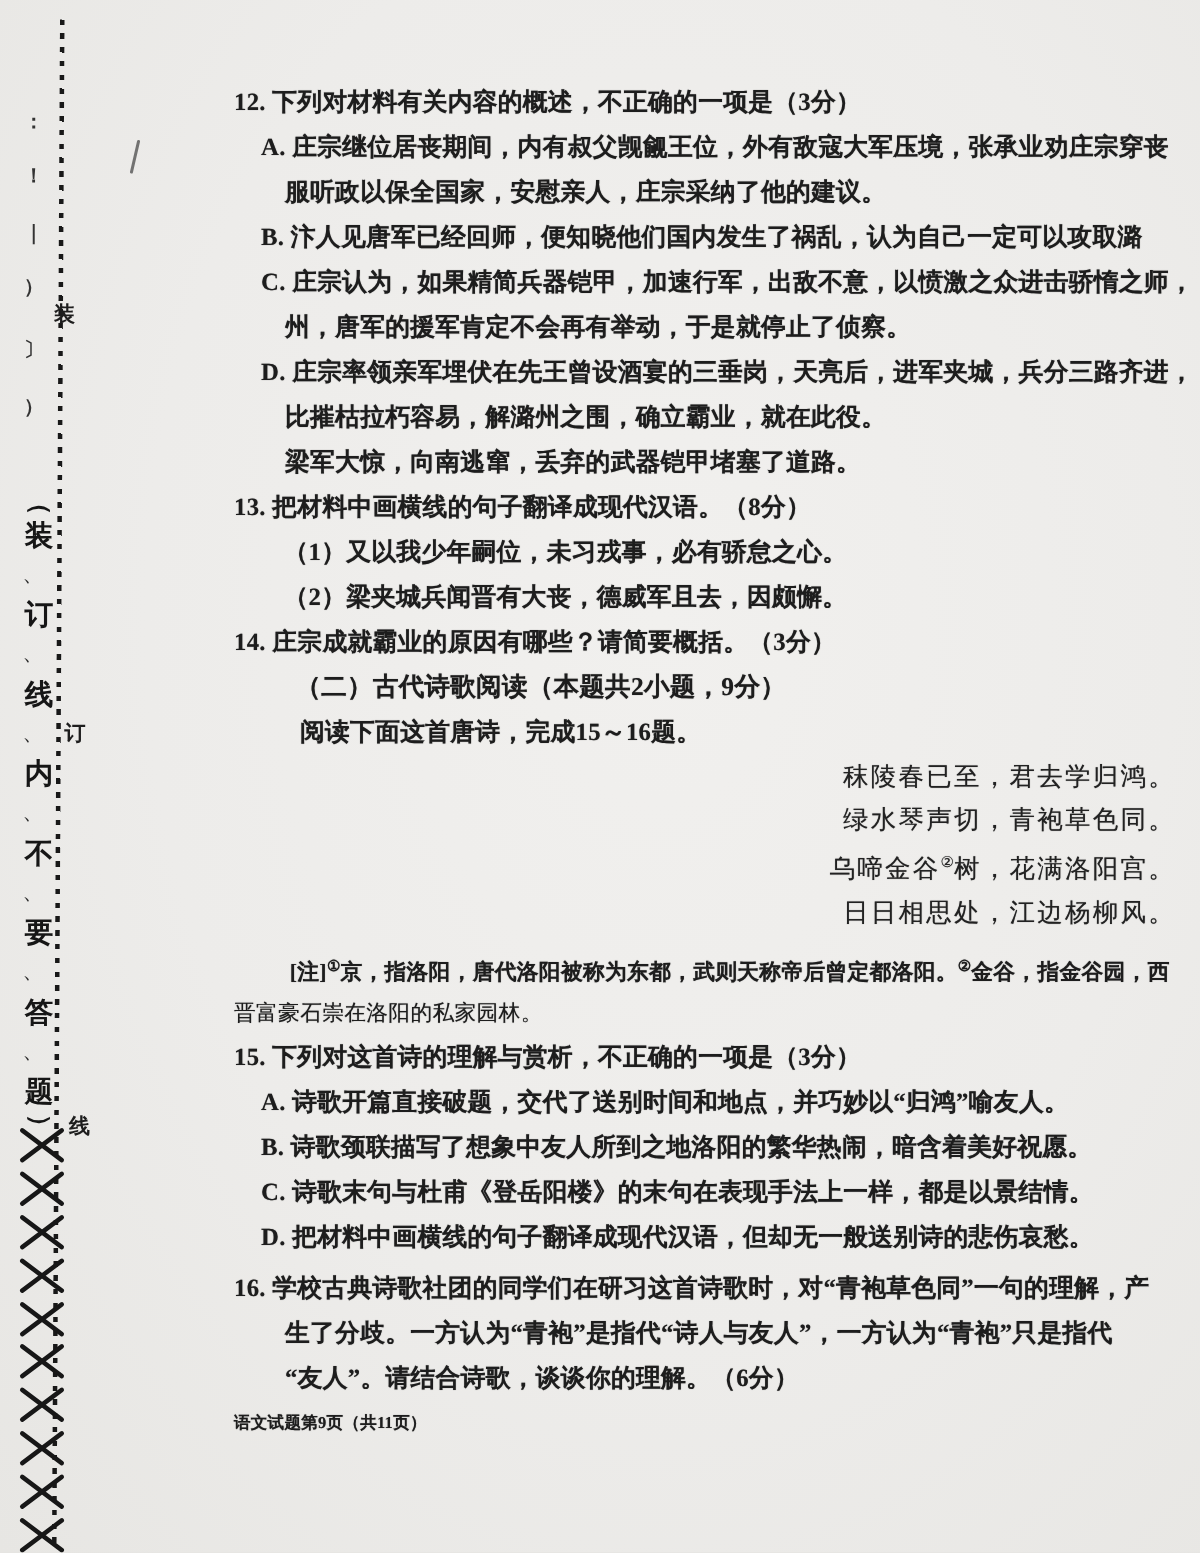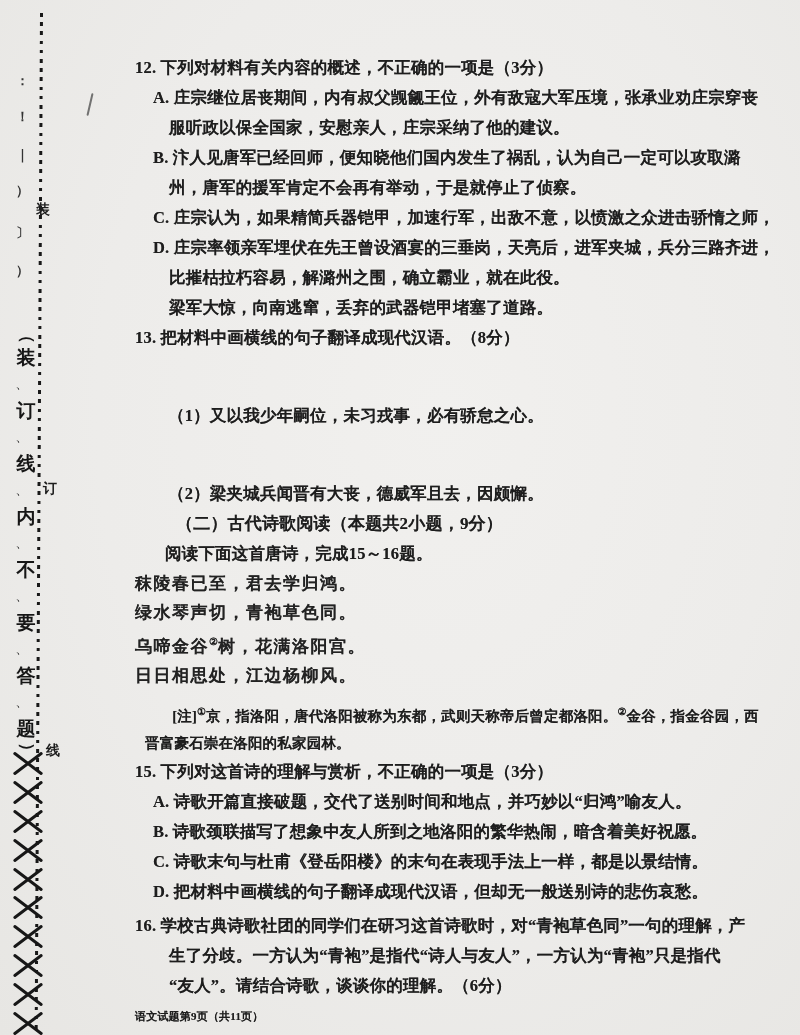--- a/index.html
+++ b/index.html
@@ -10,41 +10,41 @@
   }
   .page{
     position:relative;width:800px;height:1035px;
     background:
       radial-gradient(ellipse at 55% 40%, #f1f0ee 0%, #edecea 55%, #e7e6e3 100%);
     color:#1b1b1b;
   }
 
   
   #content{
-    position:absolute;left:135px;top:53px;width:628px;
+    position:absolute;left:156px;top:53px;width:628px;
   }
   .line{
     line-height:30px;font-size:16.5px;letter-spacing:.2px;
     font-weight:600;white-space:nowrap;color:#1d1d1d;
     text-shadow:0 0 .6px rgba(20,20,20,.55);
   }
   .line sup{font-size:10px;vertical-align:super;letter-spacing:0;}
   .k-q   {margin-left:0;}
   .k-opt {margin-left:18px;}
   .k-cont{margin-left:34px;}
-  .k-sub {margin-left:33px;margin-top:48px;}
+  .k-sub {margin-left:33px;}
   .k-sec {margin-left:41px;font-weight:700;font-size:17px;}
-  .k-intro{margin-left:30px;}
+  .k-intro{margin-left:44px;}
   .k-ptitle{text-align:center;font-weight:700;font-size:19px;letter-spacing:1px;}
   .k-ptitle .pt-author{font-size:15px;font-weight:600;letter-spacing:.5px;margin-left:10px;}
-  .k-poem{text-align:left;line-height:29px;font-weight:700;font-size:17px;letter-spacing:1.5px;color:#222;}
+  .k-poem{text-align:right;line-height:29px;font-weight:400;font-size:17px;letter-spacing:1.5px;color:#222;}
   .k-ptitle + .k-poem{margin-top:4px;}
   .k-poem + .k-note{margin-top:8px;text-align:center;}
   .k-note{margin-left:33px;font-size:14.5px;line-height:28px;font-weight:600;}
-  .k-notec{margin-left:10px;font-size:14.5px;line-height:28px;font-weight:700;}
+  .k-notec{font-size:14.5px;line-height:28px;font-weight:400;}
   .k-opt + .k-q{margin-top:4px;}
   .k-footer{
     text-align:left;margin-right:176px;margin-top:1px;
     font-size:11px;line-height:28px;font-weight:600;
   }
 
   
   .dotted-line{
     position:absolute;left:40px;top:13px;width:3.2px;height:1020px;
     background:repeating-linear-gradient(180deg,#181818 0 3.6px,transparent 3.6px 9.2px);
@@ -150,28 +150,29 @@
     </div>
 
   <div class="slash-mark"></div>
 
   <div id="content">
 
   <div class="line k-q">12. 下列对材料有关内容的概述，不正确的一项是（3分）</div>
       <div class="line k-opt">A. 庄宗继位居丧期间，内有叔父觊觎王位，外有敌寇大军压境，张承业劝庄宗穿丧</div>
       <div class="line k-cont">服听政以保全国家，安慰亲人，庄宗采纳了他的建议。</div>
       <div class="line k-opt">B. 汴人见唐军已经回师，便知晓他们国内发生了祸乱，认为自己一定可以攻取潞</div>
+      <div class="line k-opt">C. 庄宗认为，如果精简兵器铠甲，加速行军，出敌不意，以愤激之众进击骄惰之师，</div>
       <div class="line k-cont">州，唐军的援军肯定不会再有举动，于是就停止了侦察。</div>
-      <div class="line k-opt">C. 庄宗认为，如果精简兵器铠甲，加速行军，出敌不意，以愤激之众进击骄惰之师，</div>
       <div class="line k-opt">D. 庄宗率领亲军埋伏在先王曾设酒宴的三垂岗，天亮后，进军夹城，兵分三路齐进，</div>
       <div class="line k-cont">比摧枯拉朽容易，解潞州之围，确立霸业，就在此役。</div>
       <div class="line k-cont">梁军大惊，向南逃窜，丢弃的武器铠甲堵塞了道路。</div>
       <div class="line k-q">13.  把材料中画横线的句子翻译成现代汉语。（8分）</div>
       <div class="line k-sub">（1）又以我少年嗣位，未习戎事，必有骄怠之心。</div>
       <div class="line k-sub">（2）梁夹城兵闻晋有大丧，德威军且去，因颇懈。</div>
+      <div class="line k-q">14.  庄宗成就霸业的原因有哪些？请简要概括。（3分）</div>
       <div class="line k-sec">（二）古代诗歌阅读（本题共2小题，9分）</div>
       <div class="line k-intro">阅读下面这首唐诗，完成15～16题。</div>
       <div class="line k-poem">秣陵春已至，君去学归鸿。</div>
       <div class="line k-poem">绿水琴声切，青袍草色同。</div>
       <div class="line k-poem">乌啼金谷<sup>②</sup>树，花满洛阳宫。</div>
       <div class="line k-poem">日日相思处，江边杨柳风。</div>
       <div class="line k-note">[注]<sup>①</sup>京，指洛阳，唐代洛阳被称为东都，武则天称帝后曾定都洛阳。<sup>②</sup>金谷，指金谷园，西</div>
       <div class="line k-notec">晋富豪石崇在洛阳的私家园林。</div>
       <div class="line k-q">15. 下列对这首诗的理解与赏析，不正确的一项是（3分）</div>
       <div class="line k-opt">A. 诗歌开篇直接破题，交代了送别时间和地点，并巧妙以“归鸿”喻友人。</div>

